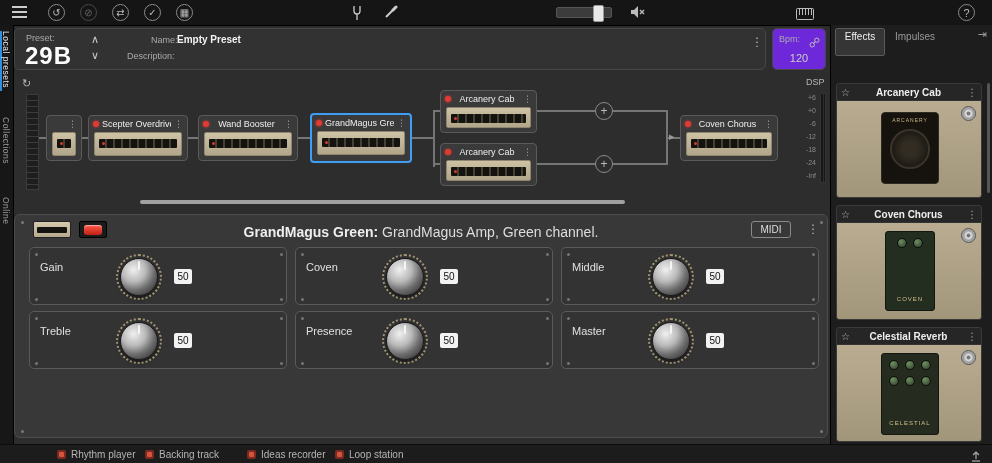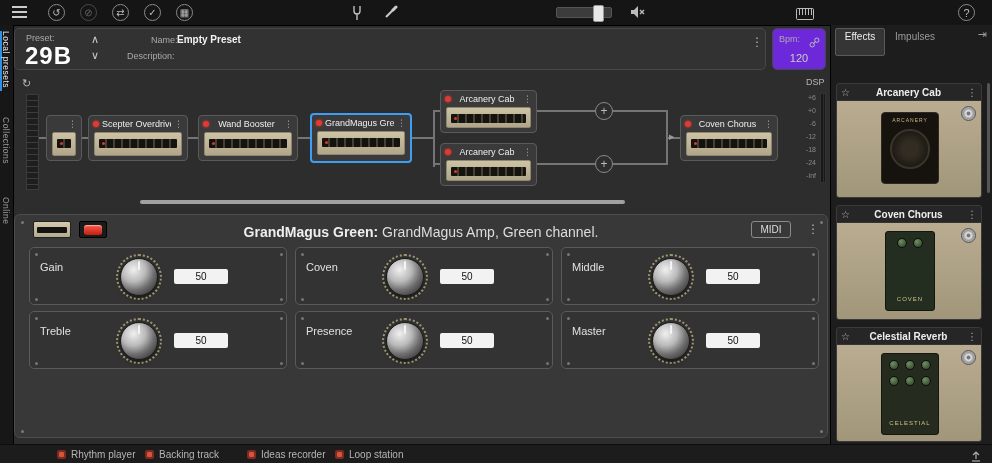--- a/index.html
+++ b/index.html
@@ -75,21 +75,21 @@
   .ed-menu{position:absolute;left:792px;top:7px;font-size:12px;color:#bbb;cursor:pointer;}
   .cell{position:absolute;width:258px;height:58px;background:#333;border:1px solid #5a5a5a;border-radius:5px;box-sizing:border-box;}
   .cell::before{content:"";position:absolute;left:5px;top:5px;width:3px;height:3px;border-radius:50%;background:#757575;box-shadow:245px 0 0 #757575,0 45px 0 #757575,245px 45px 0 #757575;}
   .cell.short{height:52px;}
   .cell.short::before{box-shadow:245px 0 0 #757575,0 39px 0 #757575,245px 39px 0 #757575;}
   .cell-label{position:absolute;left:10px;top:7px;font-size:11px;color:#e0e0e0;margin-top:6px;}
   .knob{position:absolute;left:90px;top:10px;width:36px;height:36px;border-radius:50%;border:1px solid #1c1c1c;
     background:radial-gradient(circle at 35% 30%,#f0f0f0,#b9b9b9 35%,#6e6e6e 60%,#3c3c3c 85%,#262626);box-shadow:0 2px 4px rgba(0,0,0,.6);cursor:pointer;}
   .knob::before{content:"";position:absolute;inset:-5px;border-radius:50%;border:2px dotted #b5a67c;opacity:.85;}
   .knob::after{content:"";position:absolute;left:50%;top:2px;width:2px;height:9px;margin-left:-1px;background:#f5f5f5;border-radius:1px;}
-  .val{position:absolute;left:144px;top:21px;width:54px;height:15px;background:#f2f2f2;color:#111;font-size:10px;line-height:15px;text-align:center;border-radius:2px;cursor:text;}
+  .val{position:absolute;left:144px;top:21px;width:18px;height:15px;background:#f2f2f2;color:#111;font-size:10px;line-height:15px;text-align:center;border-radius:2px;cursor:text;}
 
   
   .rpanel{position:absolute;left:830px;top:25px;width:162px;height:419px;background:#1d1d1d;border-left:1px solid #000;box-sizing:border-box;}
   .tab-effects{position:absolute;left:4px;top:3px;width:50px;height:28px;background:#353535;border:1px solid #5a5a5a;border-radius:2px;color:#f0f0f0;font-size:10px;line-height:15px;text-align:center;box-sizing:border-box;cursor:pointer;}
   .tab-impulses{position:absolute;left:64px;top:3px;height:17px;color:#9a9a9a;font-size:10px;line-height:17px;cursor:pointer;}
   .tab-exp{position:absolute;right:5px;top:3px;color:#9a9a9a;font-size:11px;cursor:pointer;}
   .dropdown{position:absolute;left:5px;top:25px;width:148px;height:15px;background:#101010;border:1px solid #3c3c3c;color:#ddd;font-size:9.5px;display:flex;align-items:center;justify-content:space-between;padding:0 4px;box-sizing:border-box;cursor:pointer;}
   .card{position:absolute;left:5px;width:146px;background:#262626;border:1px solid #3a3a3a;border-radius:3px;box-sizing:border-box;overflow:hidden;cursor:grab;}
   .card-header{height:16px;display:flex;align-items:center;gap:4px;padding:0 4px;}
   .card-star{font-size:10px;color:#bbb;cursor:pointer;}

